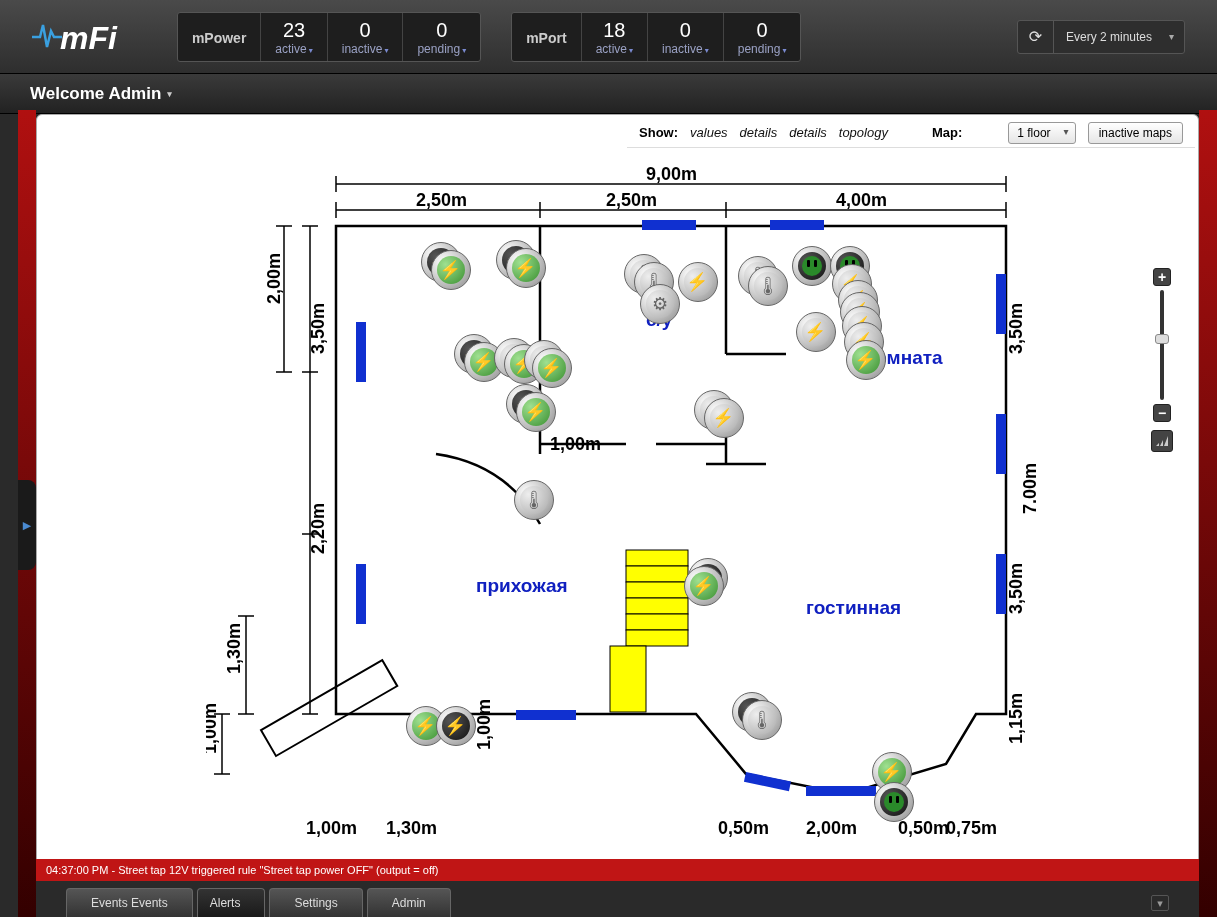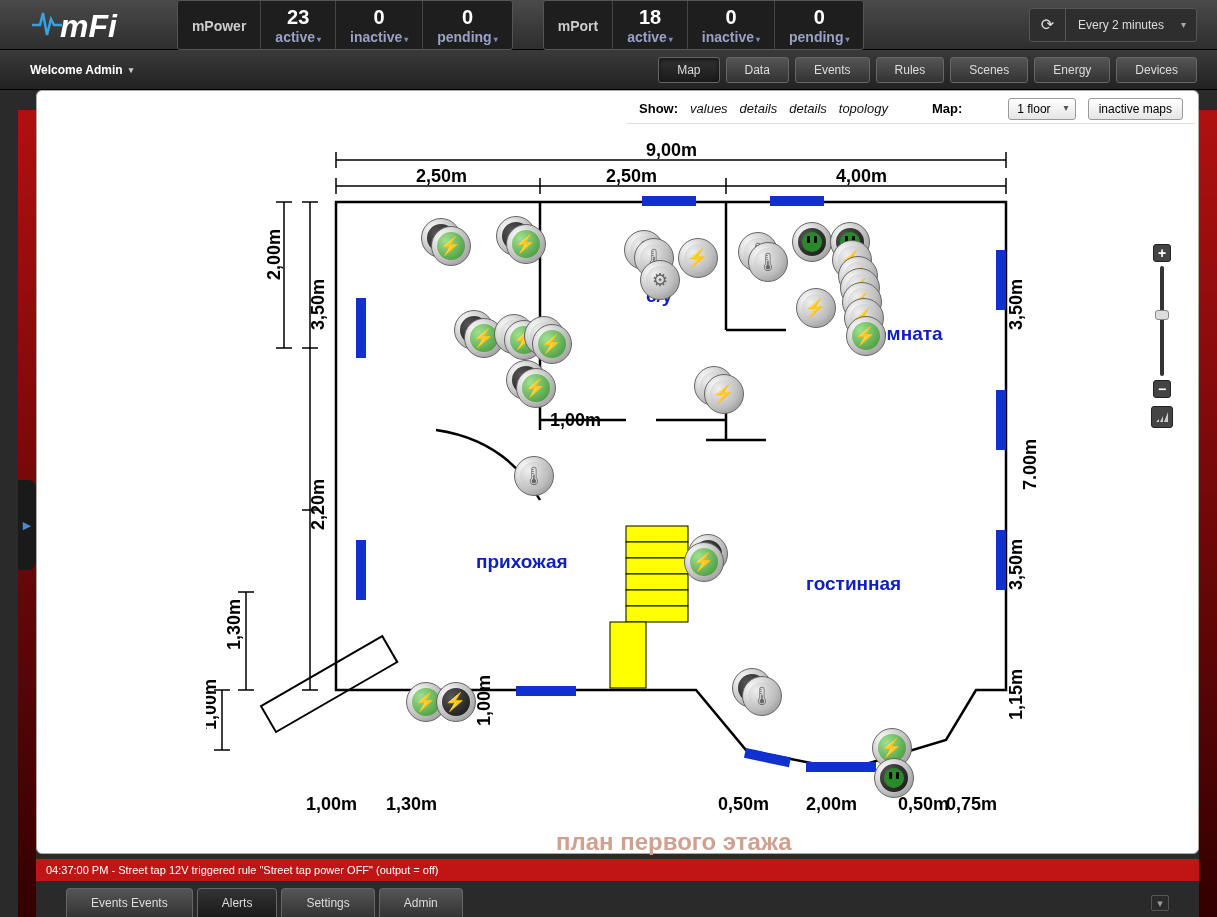--- a/index.html
+++ b/index.html
@@ -1,36 +1,36 @@
 <!DOCTYPE html>
 <html><head>
 <meta charset="utf-8">
 <style>
 * { margin:0; padding:0; box-sizing:border-box; }
 body { font-family:Arial,Helvetica,sans-serif; background:#2a2a2a; width:1217px; height:917px; overflow:hidden; position:relative; }
 
 
-.topbar { height:50px; background:linear-gradient(#4a4a4a,#2e2e2e); border-bottom:1px solid #000; display:flex; align-items:center; padding:0 20px 0 30px; }
+.topbar { height:74px; background:linear-gradient(#4a4a4a,#2e2e2e); border-bottom:1px solid #000; display:flex; align-items:center; padding:0 32px 0 30px; }
 .logo { display:flex; align-items:flex-end; font-size:32px; font-style:italic; font-weight:bold; color:#fff; margin-right:60px; }
 .logo svg { margin-right:-4px; margin-bottom:6px; }
 .statgrp { display:flex; background:#1e1e1e; border:1px solid #555; border-radius:3px; height:50px; }
 .statcell { padding:6px 14px 4px; text-align:center; border-right:1px solid #444; display:flex; flex-direction:column; justify-content:center; min-width:60px;}
 .statcell:last-child { border-right:none; }
 .statcell .lbl { color:#ccc; font-size:14px; font-weight:bold; }
-.statcell .num { color:#fff; font-size:20px; font-weight:bold; }
-.statcell .sub { color:#9aa1c4; font-size:14px;font-weight:bold; }
+.statcell .num { color:#fff; font-size:20px; font-weight:normal; }
+.statcell .sub { color:#9aa1c4; font-size:12px; }
 .statcell .sub::after { content:"▾"; font-size:8px; margin-left:2px; color:#7a8ad0;}
 .statspacer { width:30px; }
 .refreshgrp { margin-left:auto; display:flex; background:#2e2e2e; border:1px solid #555; border-radius:3px; height:34px; }
 .refreshbtn { width:36px; display:flex; align-items:center; justify-content:center; border-right:1px solid #555; color:#ddd; cursor:pointer; }
 .refreshsel { display:flex; align-items:center; padding:0 30px 0 12px; color:#ddd; font-size:12px; position:relative; cursor:pointer; min-width:130px;}
 .refreshsel::after { content:"▾"; position:absolute; right:10px; color:#aaa; font-size:10px;}
 
 .navrow { height:40px; background:linear-gradient(#3a3a3a,#222); border-bottom:1px solid #000; display:flex; align-items:center; padding:0 20px 0 30px; }
-.welcome { color:#fff; font-size:12px; font-weight:bold; display:flex; align-items:center; cursor:pointer;}
+.welcome { color:#fff; font-size:17px; font-weight:bold; display:flex; align-items:center; cursor:pointer;}
 .welcome::after { content:"▾"; font-size:9px; margin-left:6px; color:#ccc;}
 .tabs { margin-left:auto; display:flex; gap:6px; }
 .tab { background:linear-gradient(#555,#333); border:1px solid #666; border-radius:3px; padding:5px 18px; color:#ddd; font-size:12px; cursor:pointer;}
 .tab.active { background:linear-gradient(#333,#1a1a1a); box-shadow:inset 0 2px 4px rgba(0,0,0,0.6);}
 
 
 .maparea { position:relative; margin:0 18px 0 36px; height:764px;text-align:center; }
 .mapframe { position:absolute; left:0; right:0; top:0; bottom:0; background:#fff; border-radius:6px; border:1px solid #aaa;}
 .maptoolbar { position:absolute; top:4px; right:4px; background:#fff; border-radius:4px 4px 0 0; height:30px; display:flex; align-items:center; padding:0 12px; font-size:13px; gap:12px; z-index:5; border-bottom:1px solid #ddd;}
 .maptoolbar .bold { font-weight:bold;}
@@ -66,21 +66,21 @@
 .socketface { width:20px; height:20px; background:#2a8a2a; border-radius:50%; position:relative;}
 .socketface::before,.socketface::after { content:""; position:absolute; width:3px; height:7px; background:#000; top:4px; border-radius:1px;}
 .socketface::before { left:5px;} .socketface::after { right:5px;}
 
 
 .alertbar { position:absolute; left:36px; right:18px; bottom:36px; height:22px; background:#c01515; color:#fff; font-size:11px; display:flex; align-items:center; padding:0 10px; z-index:8;}
 
 
 .bottomtabs { position:absolute; left:66px; bottom:0; display:flex; gap:4px;}
 .btab { background:linear-gradient(#555,#333); border:1px solid #666; border-bottom:none; border-radius:4px 4px 0 0; padding:7px 24px; color:#ddd; font-size:12px; cursor:pointer;}
-.btab.active { background:linear-gradient(#333,#1a1a1a);}
+.btab.active { background:linear-gradient(#333,#1a1a1a);padding-left:12px;}
 .collapseicn { position:absolute; right:48px; bottom:6px; width:18px; height:16px; background:#2a2a2a; border:1px solid #555; border-radius:2px; color:#999; font-size:11px; display:flex; align-items:center; justify-content:center; cursor:pointer; z-index:9;}
 
 
 .redborder { position:absolute; top:110px; bottom:0; width:18px; background:linear-gradient(#b01010,#300); }
 .redborder.l { left:18px;} .redborder.r { right:0;}
 </style>
 </head>
 <body>
 
 <div class="redborder l"></div>
@@ -133,29 +133,20 @@
     <div class="refreshsel">
         <span>Every 2 minutes</span>
       </div>
   </div>
 </div>
 
 <div class="navrow">
   <div class="welcome">
       <span>Welcome Admin</span>
     </div>
-  <div class="tabs">
-    <div class="tab active">Map</div>
-    <div class="tab">Data</div>
-    <div class="tab">Events</div>
-    <div class="tab">Rules</div>
-    <div class="tab">Scenes</div>
-    <div class="tab">Energy</div>
-    <div class="tab">Devices</div>
-  </div>
 </div>
 
 <div class="maparea">
   <div class="mapframe"></div>
 
   <div class="maptoolbar">
     <span class="bold">Show:</span>
     <span class="opt">values</span>
     <span class="opt">details</span>
     <span class="opt">details</span>

